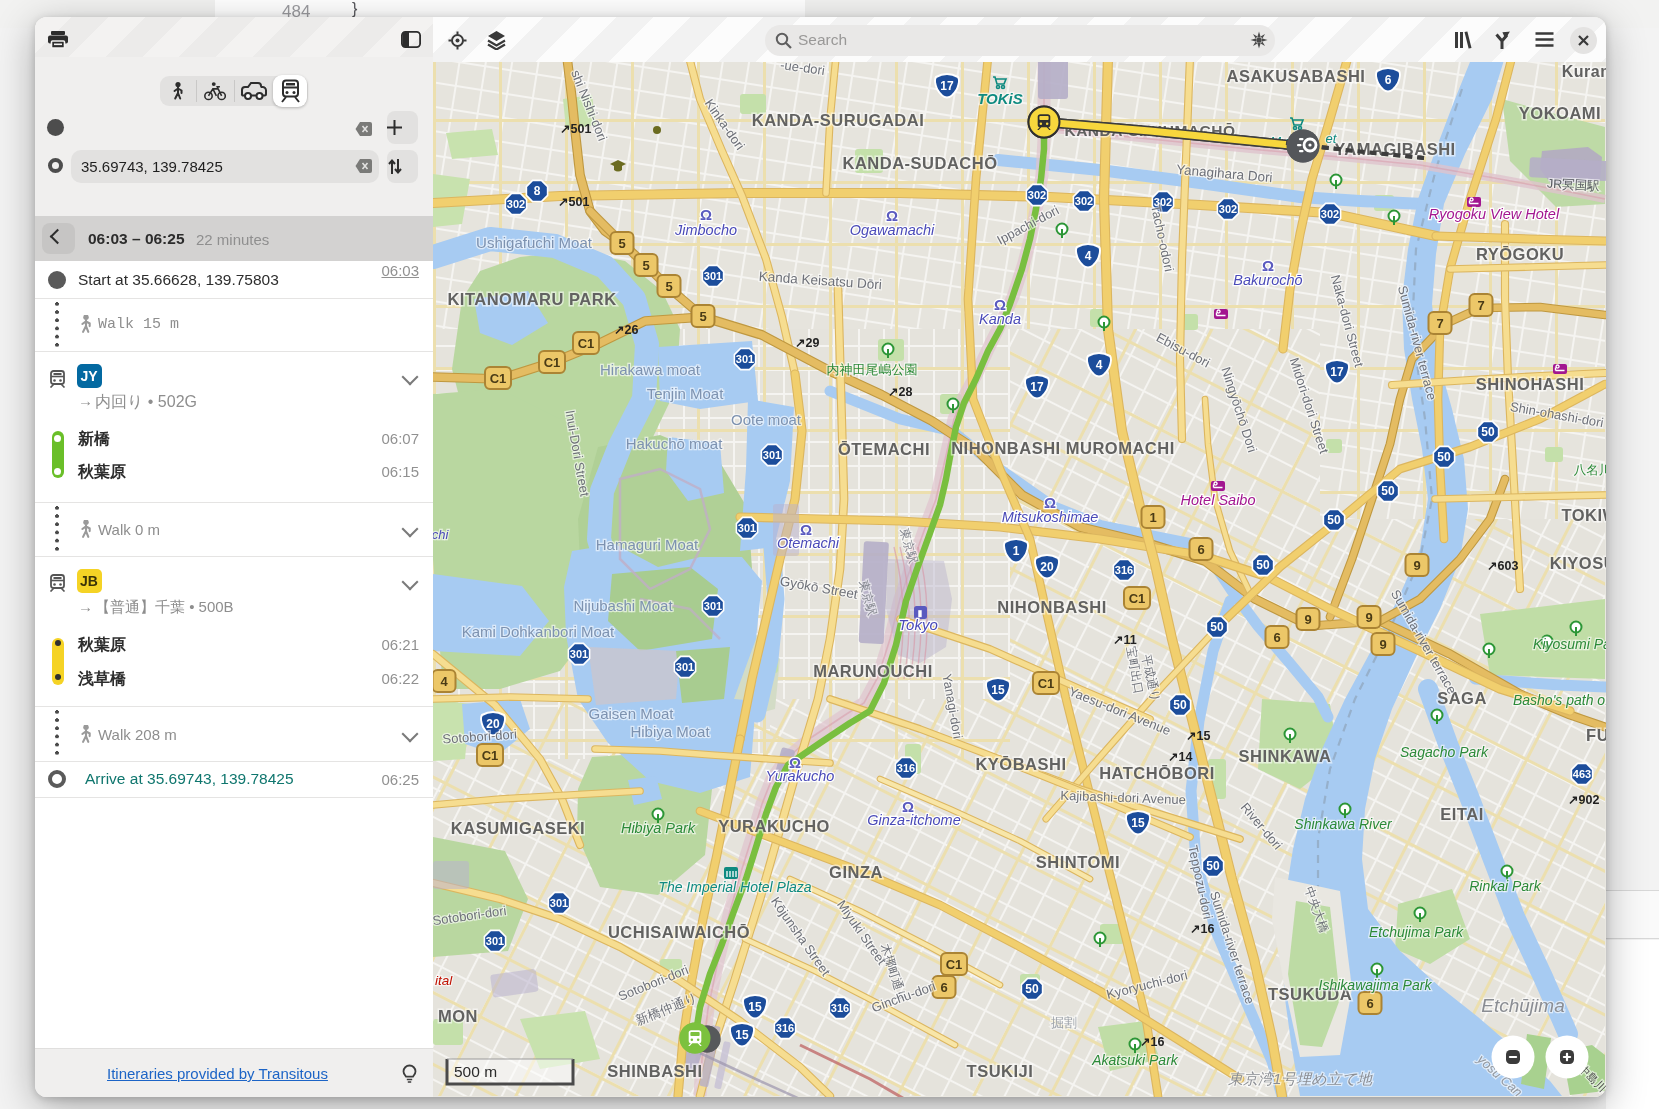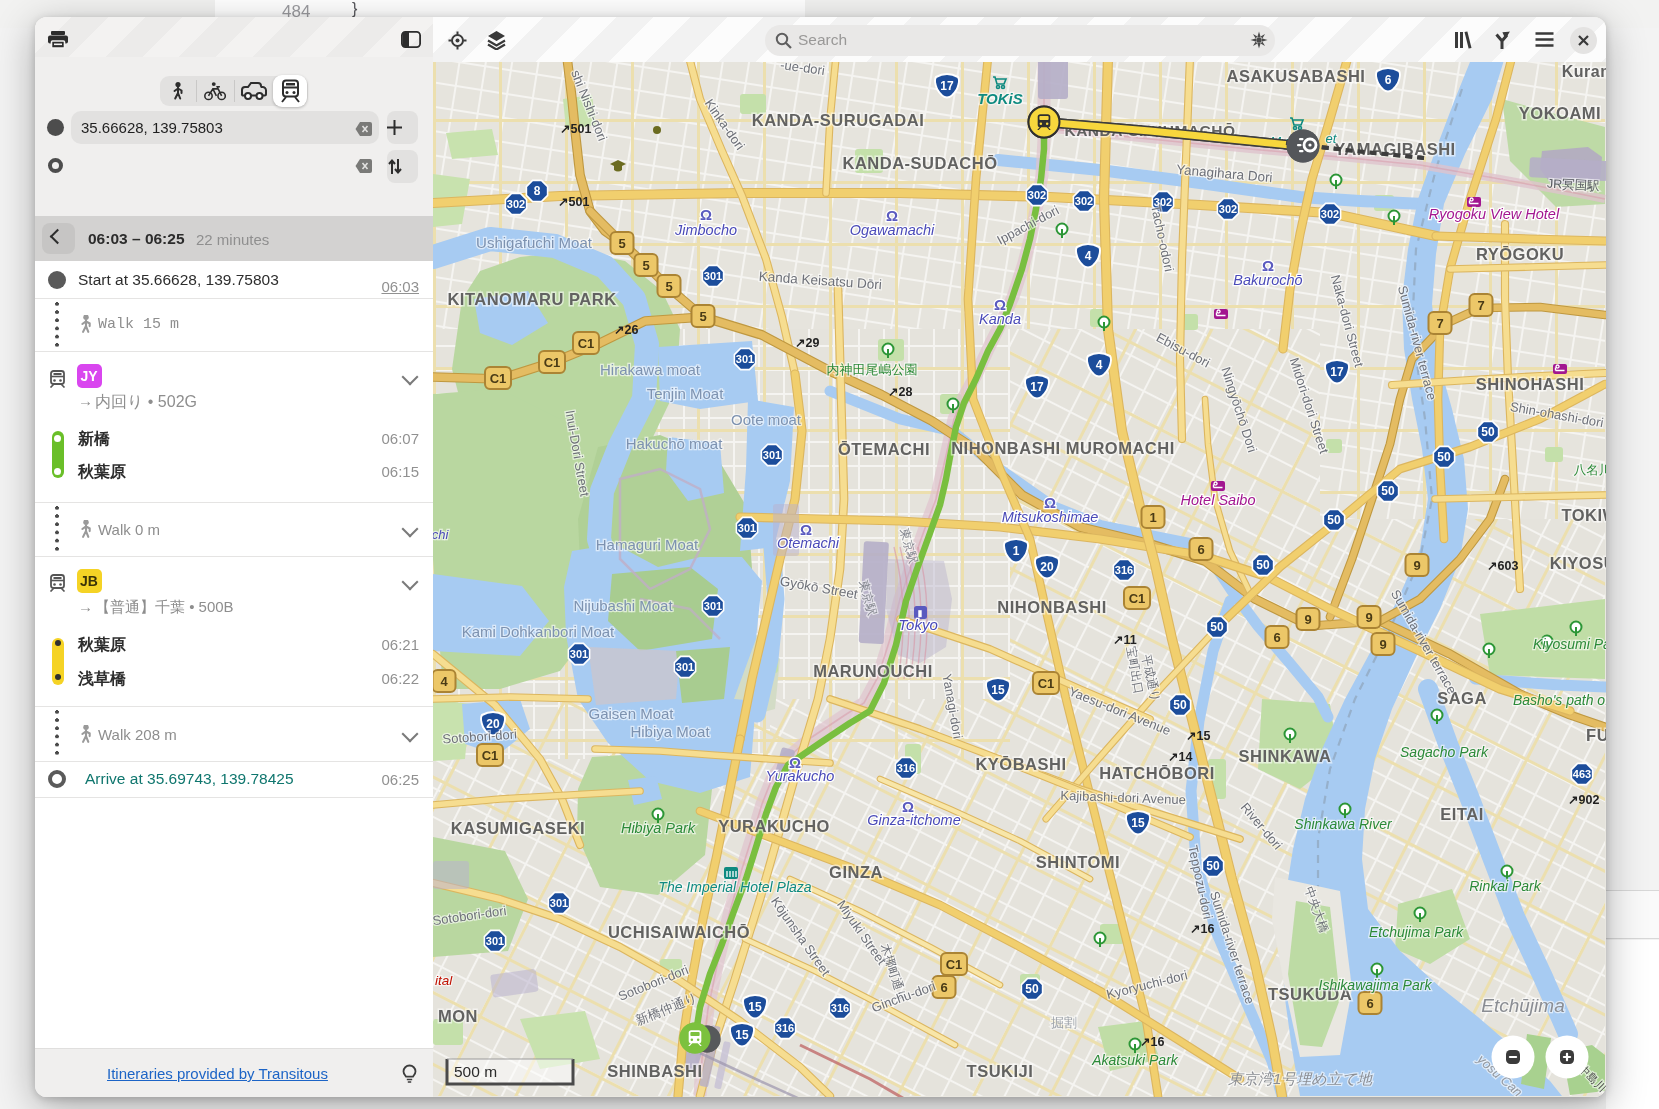--- a/index.html
+++ b/index.html
@@ -72,21 +72,21 @@
       </svg>
       <svg class="ib" style="left:245px;top:62px;z-index:3" width="21" height="25" viewBox="0 0 21 25">
 <rect x="3" y="1.5" width="15" height="16" rx="3" fill="none" stroke="#2d2d2d" stroke-width="2"></rect>
 <path d="M3,8.5 h15" stroke="#2d2d2d" stroke-width="2"></path>
 <rect x="6" y="4" width="9" height="2.5" fill="#2d2d2d"></rect>
 <circle cx="7" cy="13.5" r="1.5" fill="#2d2d2d"></circle>
         <circle cx="14" cy="13.5" r="1.5" fill="#2d2d2d"></circle>
 <path d="M6,18 L2,23 M15,18 L19,23" stroke="#2d2d2d" stroke-width="2"></path>
       </svg>
 
-    <div class="inp" style="top:94px;">35.66628, 139.75803</div>
+    <div class="inp" style="top:133px;">35.69743, 139.78425</div>
     <svg class="ib" style="left:320px;top:104px" width="18" height="16">
         <path d="M5,1 h10 a2,2 0 0 1 2,2 v10 a2,2 0 0 1 -2,2 h-10 l-4.5,-7 z" fill="#7a7a78"></path>
         <path d="M7.5,5 l5,6 m0,-6 l-5,6" stroke="#e2e1e0" stroke-width="1.6"></path>
       </svg>
     <svg class="ib" style="left:320px;top:141px" width="18" height="16">
         <path d="M5,1 h10 a2,2 0 0 1 2,2 v10 a2,2 0 0 1 -2,2 h-10 l-4.5,-7 z" fill="#7a7a78"></path>
         <path d="M7.5,5 l5,6 m0,-6 l-5,6" stroke="#e2e1e0" stroke-width="1.6"></path>
       </svg>
     <div style="position:absolute;left:12px;top:102px;width:17px;height:17px;border-radius:50%;background:#4d4d4d;"></div>
     <div style="position:absolute;left:13px;top:141px;width:15px;height:15px;border-radius:50%;border:4px solid #4d4d4d;"></div>
@@ -104,40 +104,40 @@
 
     <div style="position:absolute;left:0;top:199px;width:398px;height:45px;background:#d3d2d1;"></div>
     <div style="position:absolute;left:7px;top:206px;width:33px;height:31px;background:#c6c5c4;border-radius:8px;"></div>
     <div style="position:absolute;left:17px;top:214px;width:11px;height:11px;border-left:2.6px solid #2d2d2d;border-bottom:2.6px solid #2d2d2d;transform:rotate(45deg);"></div>
     <div style="position:absolute;left:53px;top:213px;font-size:15.5px;font-weight:bold;color:#2c2c2c;">06:03 – 06:25</div>
     <div style="position:absolute;left:161px;top:214px;font-size:15px;color:#8f8f8f;">22 minutes</div>
 
     <div id="list">
         <div style="position:absolute;left:13px;top:10px;width:18px;height:18px;border-radius:50%;background:#5a5a5a;"></div>
         <div style="position:absolute;left:43px;top:10px;font-size:15.5px;color:#2d2d2d;">Start at 35.66628, 139.75803</div>
-        <div class="time" style="top:17px;text-decoration:underline;">06:03</div>
+        <div class="time" style="top:1px;text-decoration:underline;">06:03</div>
         <div class="div" style="top:36.5px"></div>
         <div class="dots" style="top:41px;height:46px;"></div>
         <svg style="position:absolute;left:43px;top:54px" width="16" height="19" viewBox="-8 -9 16 19">
           <g transform="translate(0,0) scale(1.05)">
             <circle cx="0" cy="-6.5" r="2.6" fill="#9a9a9a"></circle>
             <path d="M0,-3.5 L0,2 M0,-2.5 L-3.5,0 M0,-2.5 L3.5,-0.5 L3.5,2 M0,2 L-2.8,7.5 M0,2 L2.2,7.5" stroke="#9a9a9a" stroke-width="2" fill="none" stroke-linecap="round"></path>
           </g>
         </svg>
         <div class="wlk" style="left:63px;top:55px;font-family:Liberation Mono, monospace;">Walk 15 m</div>
         <div class="div" style="top:90px"></div>
         <svg style="position:absolute;left:14px;top:109px" width="17" height="18" viewBox="0 0 17 18">
 <rect x="2" y="1" width="13" height="13" rx="2.5" fill="none" stroke="#555" stroke-width="1.8"></rect>
 <path d="M2,6.5 h13" stroke="#555" stroke-width="1.6"></path>
           <rect x="4.5" y="3" width="8" height="2" fill="#555"></rect>
 <circle cx="5.5" cy="10.5" r="1.3" fill="#555"></circle>
           <circle cx="11.5" cy="10.5" r="1.3" fill="#555"></circle>
 <path d="M4.5,14.5 L1.5,17.5 M12.5,14.5 L15.5,17.5" stroke="#555" stroke-width="1.6"></path>
         </svg>
-        <div style="position:absolute;left:41.5px;top:103px;width:25px;height:24px;border-radius:5px;background:#d946ef;color:#fff;font-weight:bold;font-size:14px;text-align:center;line-height:24px;">JY</div>
+        <div style="position:absolute;left:41.5px;top:103px;width:25px;height:24px;border-radius:5px;background:#0369a1;color:#fff;font-weight:bold;font-size:14px;text-align:center;line-height:24px;">JY</div>
         <div class="chev" style="top:110px;"></div>
         <div style="position:absolute;left:43px;top:131px;color:#8e8e8e;font-size:15px;">→</div>
         <div style="position:absolute;left:60px;top:131px;color:#8e8e8e;font-size:16px;">内回り • 502G</div>
         <div style="position:absolute;left:16.5px;top:170px;width:12px;height:47px;border-radius:6px;background:#6abf29;"></div>
         <div style="position:absolute;left:19.2px;top:174px;width:7px;height:7px;border-radius:50%;background:#fff;"></div>
         <div style="position:absolute;left:19.2px;top:206.5px;width:7px;height:7px;border-radius:50%;background:#fff;"></div>
         <div class="stn" style="top:168px;">新橋</div>
         <div class="time" style="top:169px;">06:07</div>
         <div class="stn" style="top:201px;">秋葉原</div>
         <div class="time" style="top:202px;">06:15</div>

